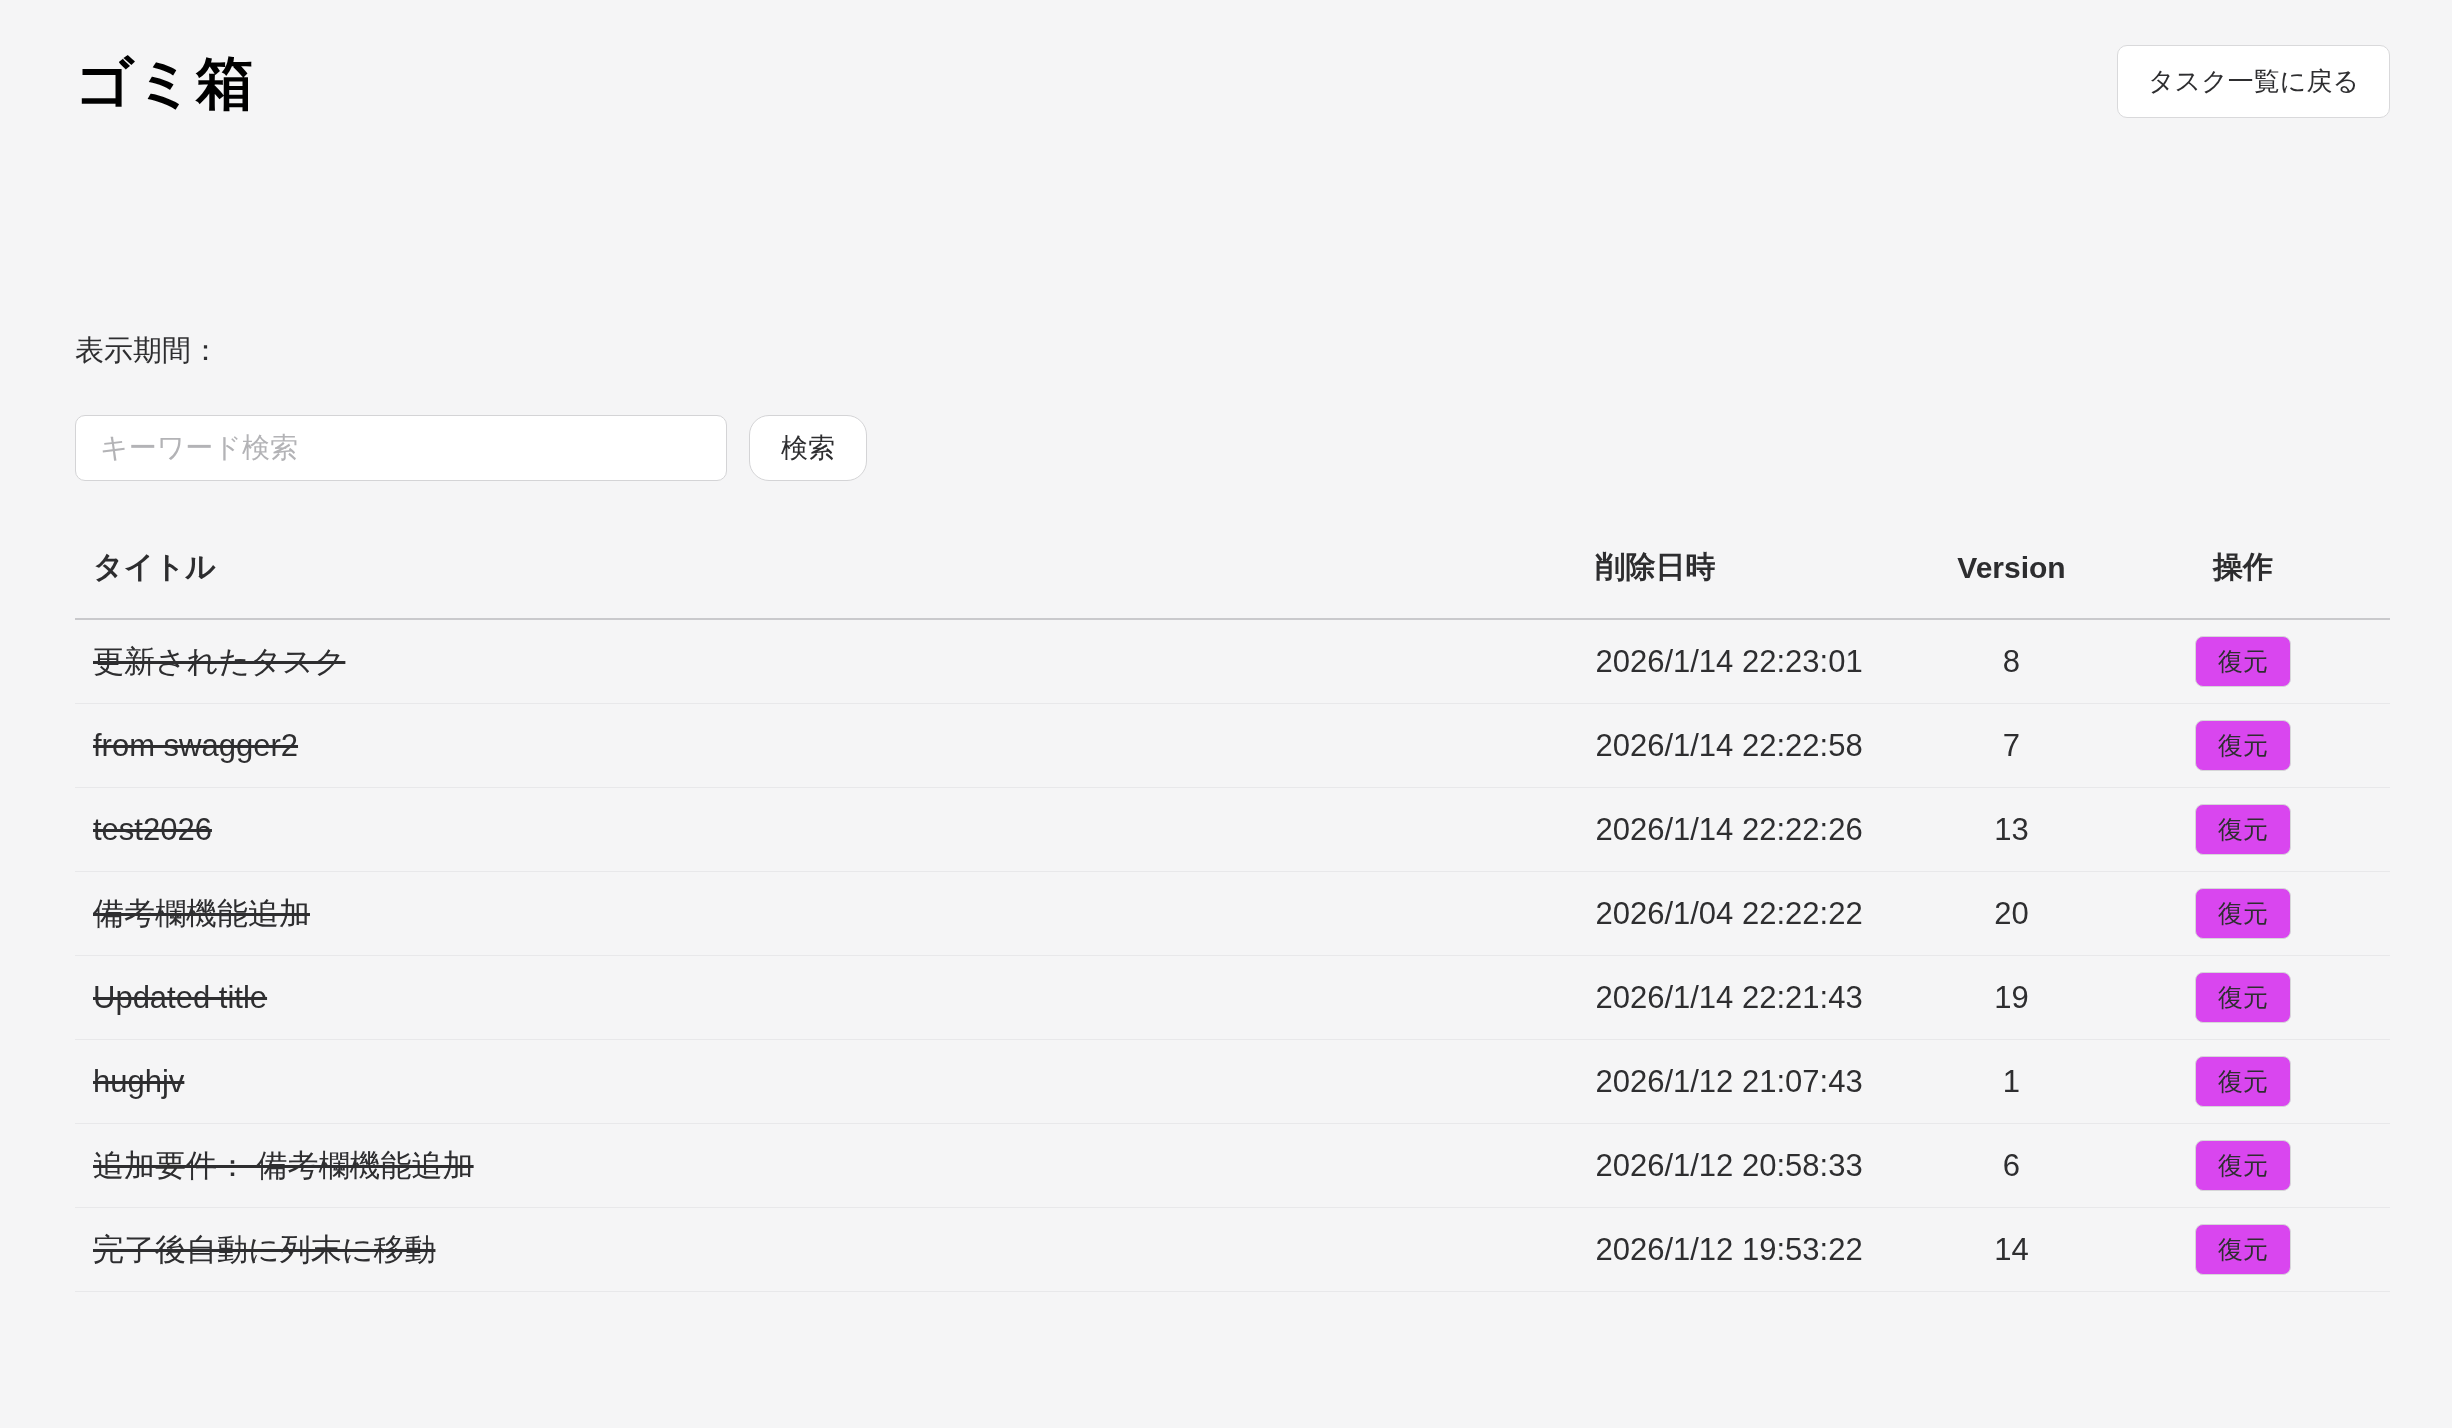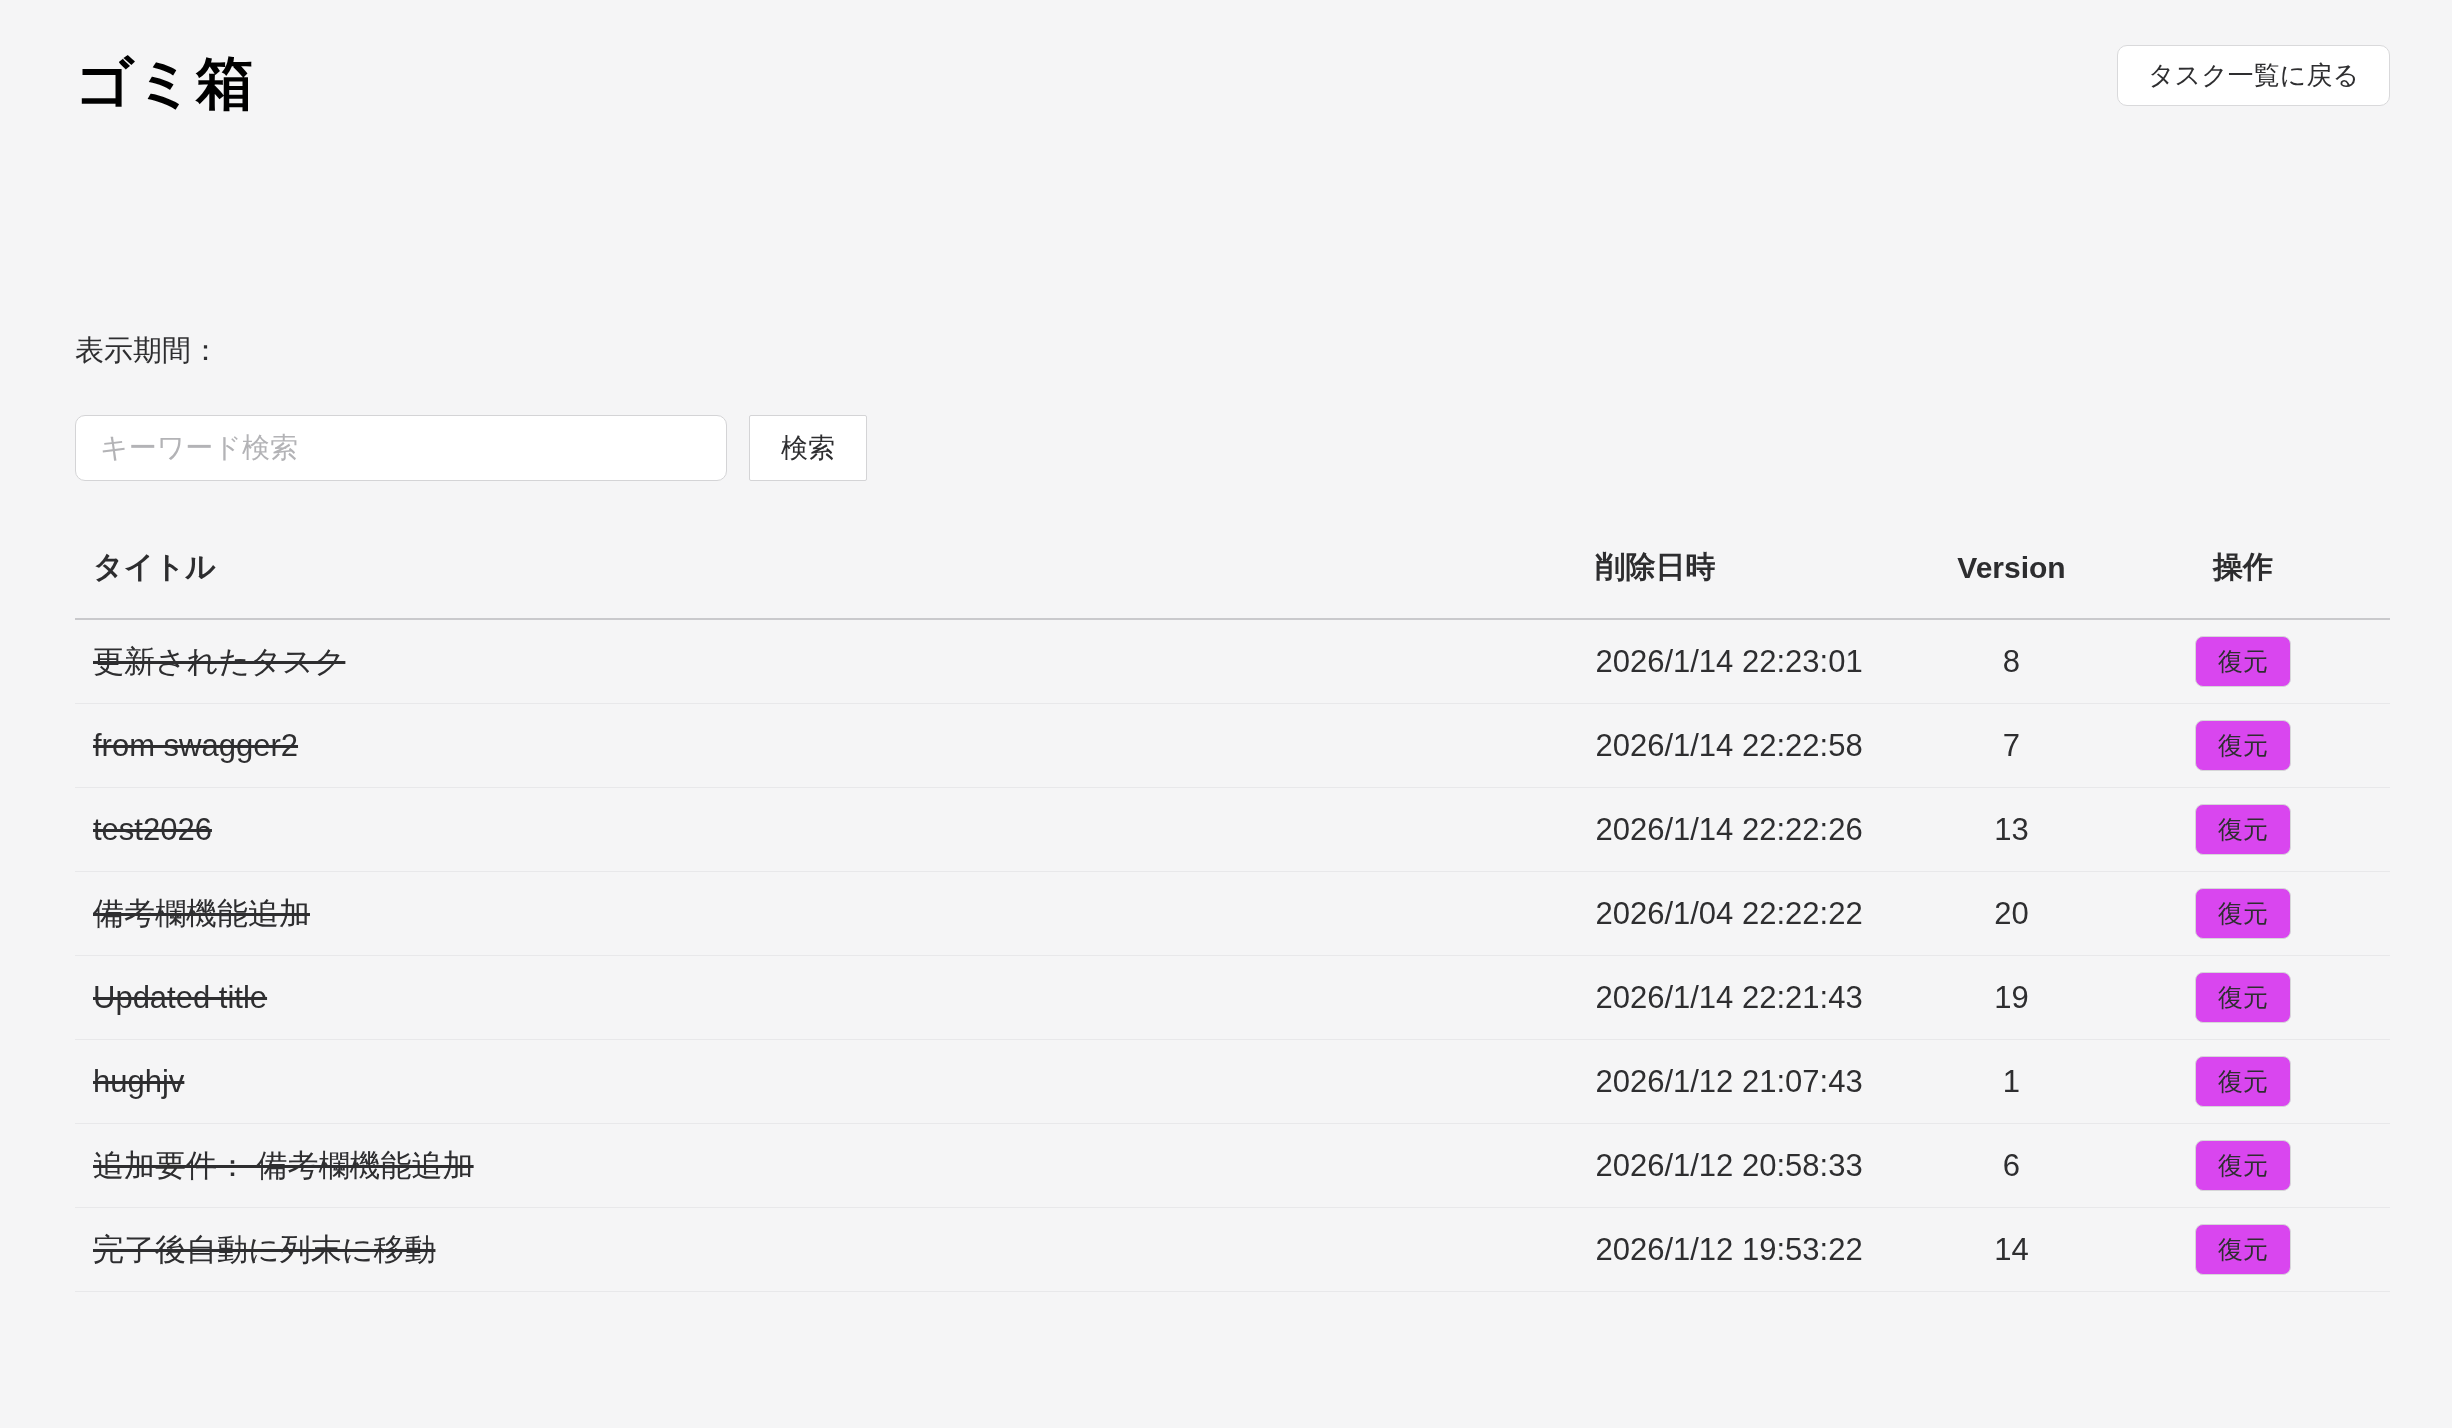--- a/index.html
+++ b/index.html
@@ -12,21 +12,21 @@
   }
   .page { padding: 45px 62px 0 75px; }
 
   
   .page-header { display: flex; justify-content: space-between; align-items: flex-start; }
   h1.page-title { font-size: 58px; font-weight: 700; letter-spacing: 1px; color: #000000; }
   .back-btn {
     background: #ffffff;
     border: 1.5px solid #d9d9db;
     border-radius: 10px;
-    padding: 12px 30px;
+    padding: 18px 30px;
     font-size: 26px;
     color: #2e2e30;
     cursor: pointer;
     font-family: inherit;
   }
 
   
   .filter-row { margin-top: 208px; display: flex; align-items: center; }
   .filter-label { font-size: 29px; color: #2e2e30; margin-right: 34px; }
   .seg-group { display: flex; gap: 21px; }
@@ -59,21 +59,21 @@
     font-family: inherit;
     color: #2e2e30;
   }
   .search-input::placeholder { color: #b3b3b6; }
   .search-btn {
     margin-left: 22px;
     height: 66px;
     padding: 0 31px;
     background: #ffffff;
     border: 1.5px solid #d4d4d6;
-    border-radius: 2px;
+    border-radius: 20px;
     font-size: 27px;
     font-family: inherit;
     color: #2e2e30;
     cursor: pointer;
   }
 
   
   table.trash-table { width: 100%; border-collapse: collapse; margin-top: 48px; }
   .trash-table th {
     font-size: 30px;

